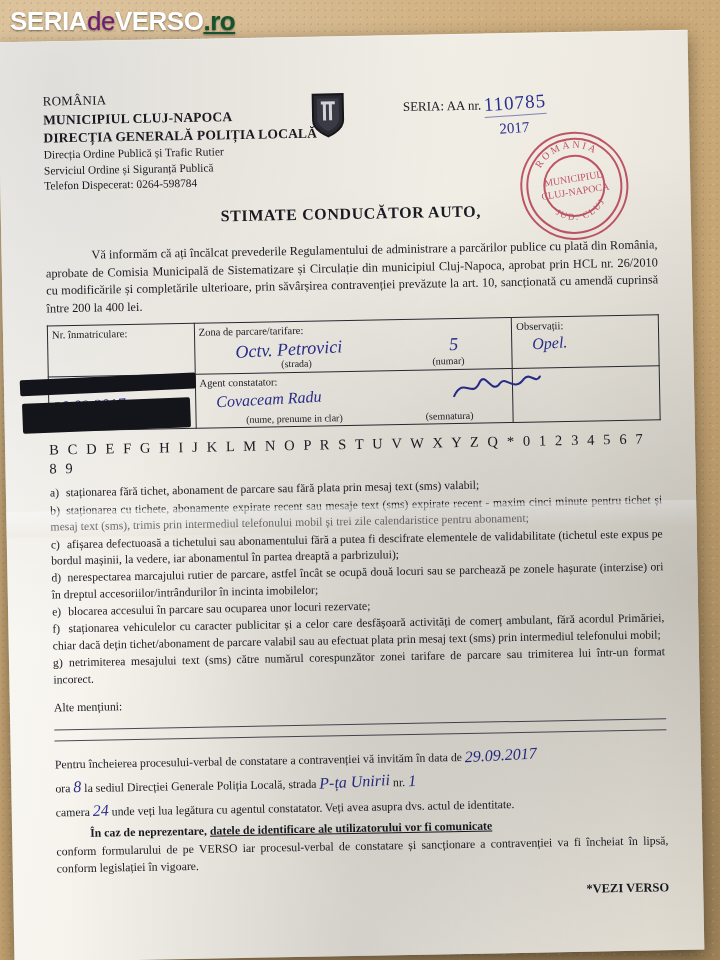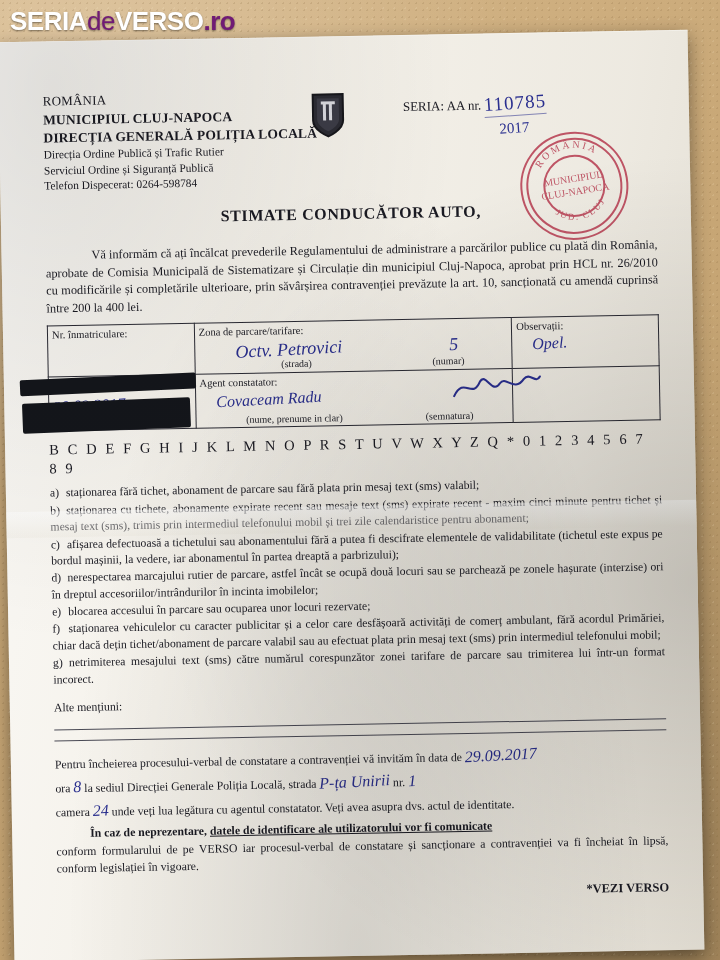--- a/index.html
+++ b/index.html
@@ -32,21 +32,21 @@
   
   #watermark{
     position:absolute; left:10px; top:6px;
     font-family:"Liberation Sans", sans-serif;
     font-weight:bold; font-size:26px; letter-spacing:-.5px;
     color:#ffffff;
     text-shadow:0 1px 2px rgba(0,0,0,.45);
     z-index:40;
   }
   #watermark .gray{ color:#701a75; font-weight:normal;}
-  #watermark .dot{ color:#701a75; }
+  #watermark .dot{ color:#14532d;text-decoration:underline; }
 
   
   #paper{
     position:absolute;
     left:6px; top:36px;
     width:690px; height:920px;
     background:#f4f1ea;
     box-shadow: 0 6px 18px rgba(0,0,0,.45), 0 1px 0 rgba(255,255,255,.35) inset;
     transform: rotate(-1.05deg);
     transform-origin: 50% 50%;

